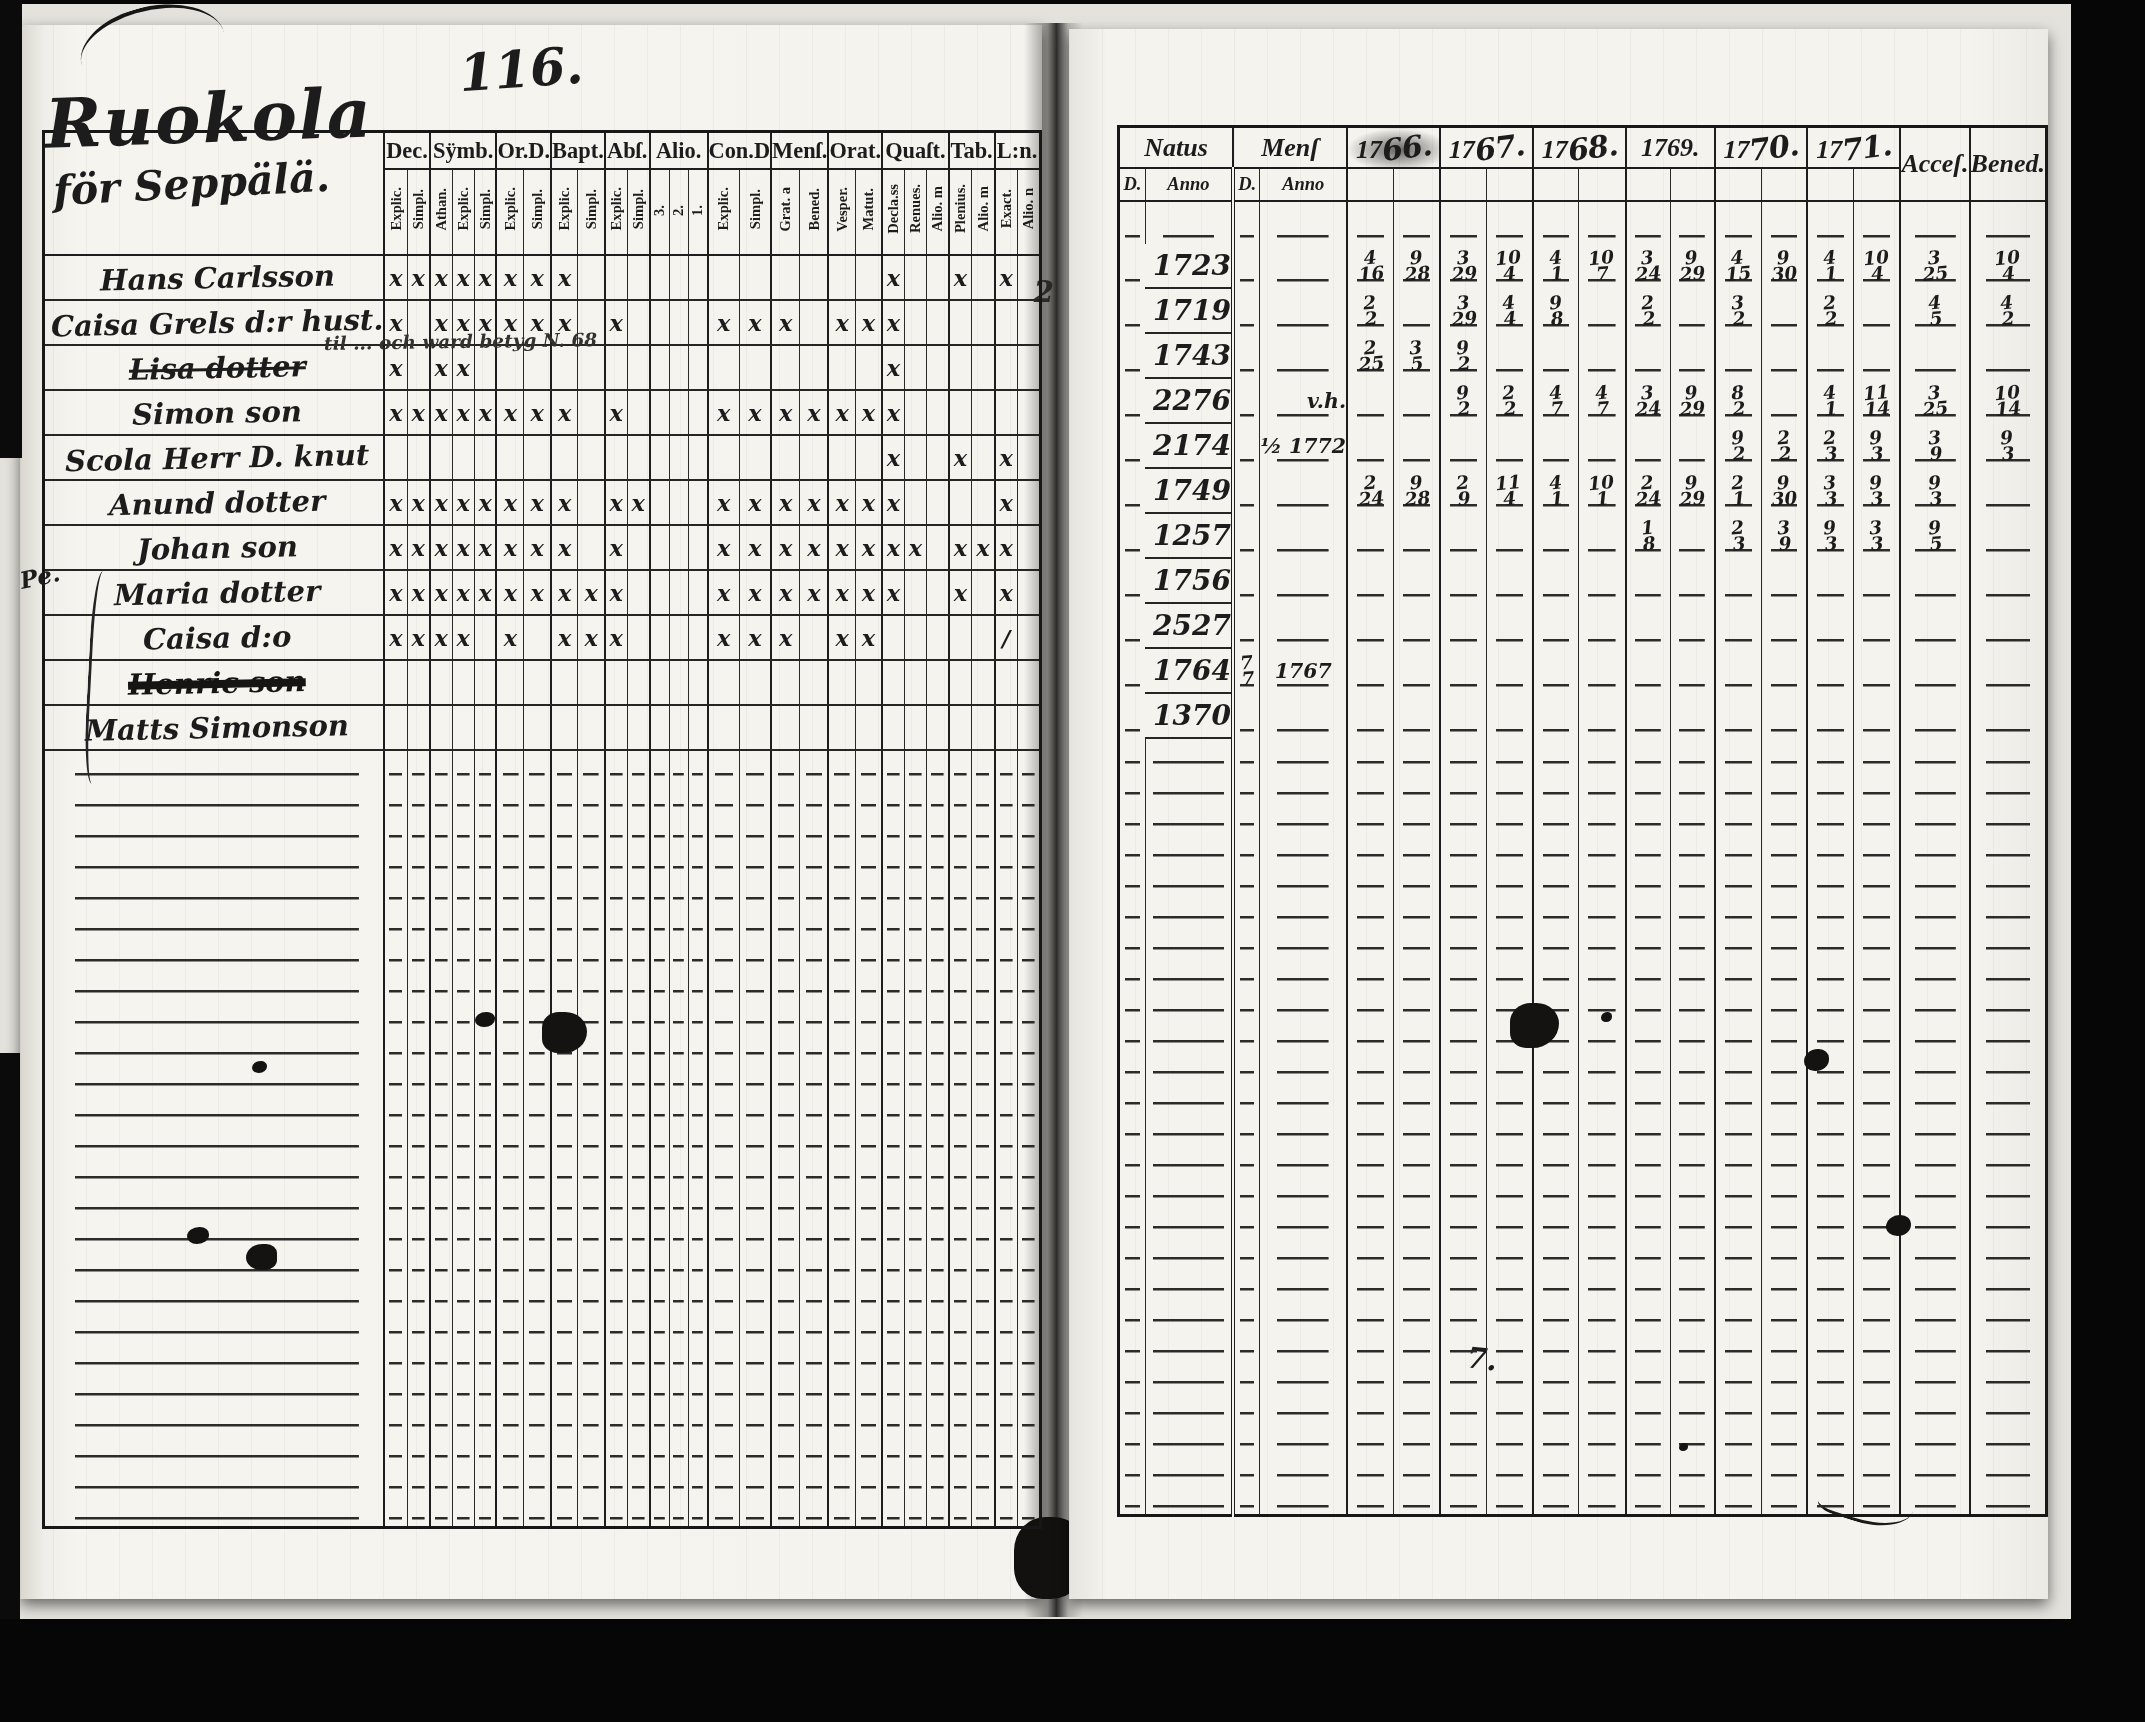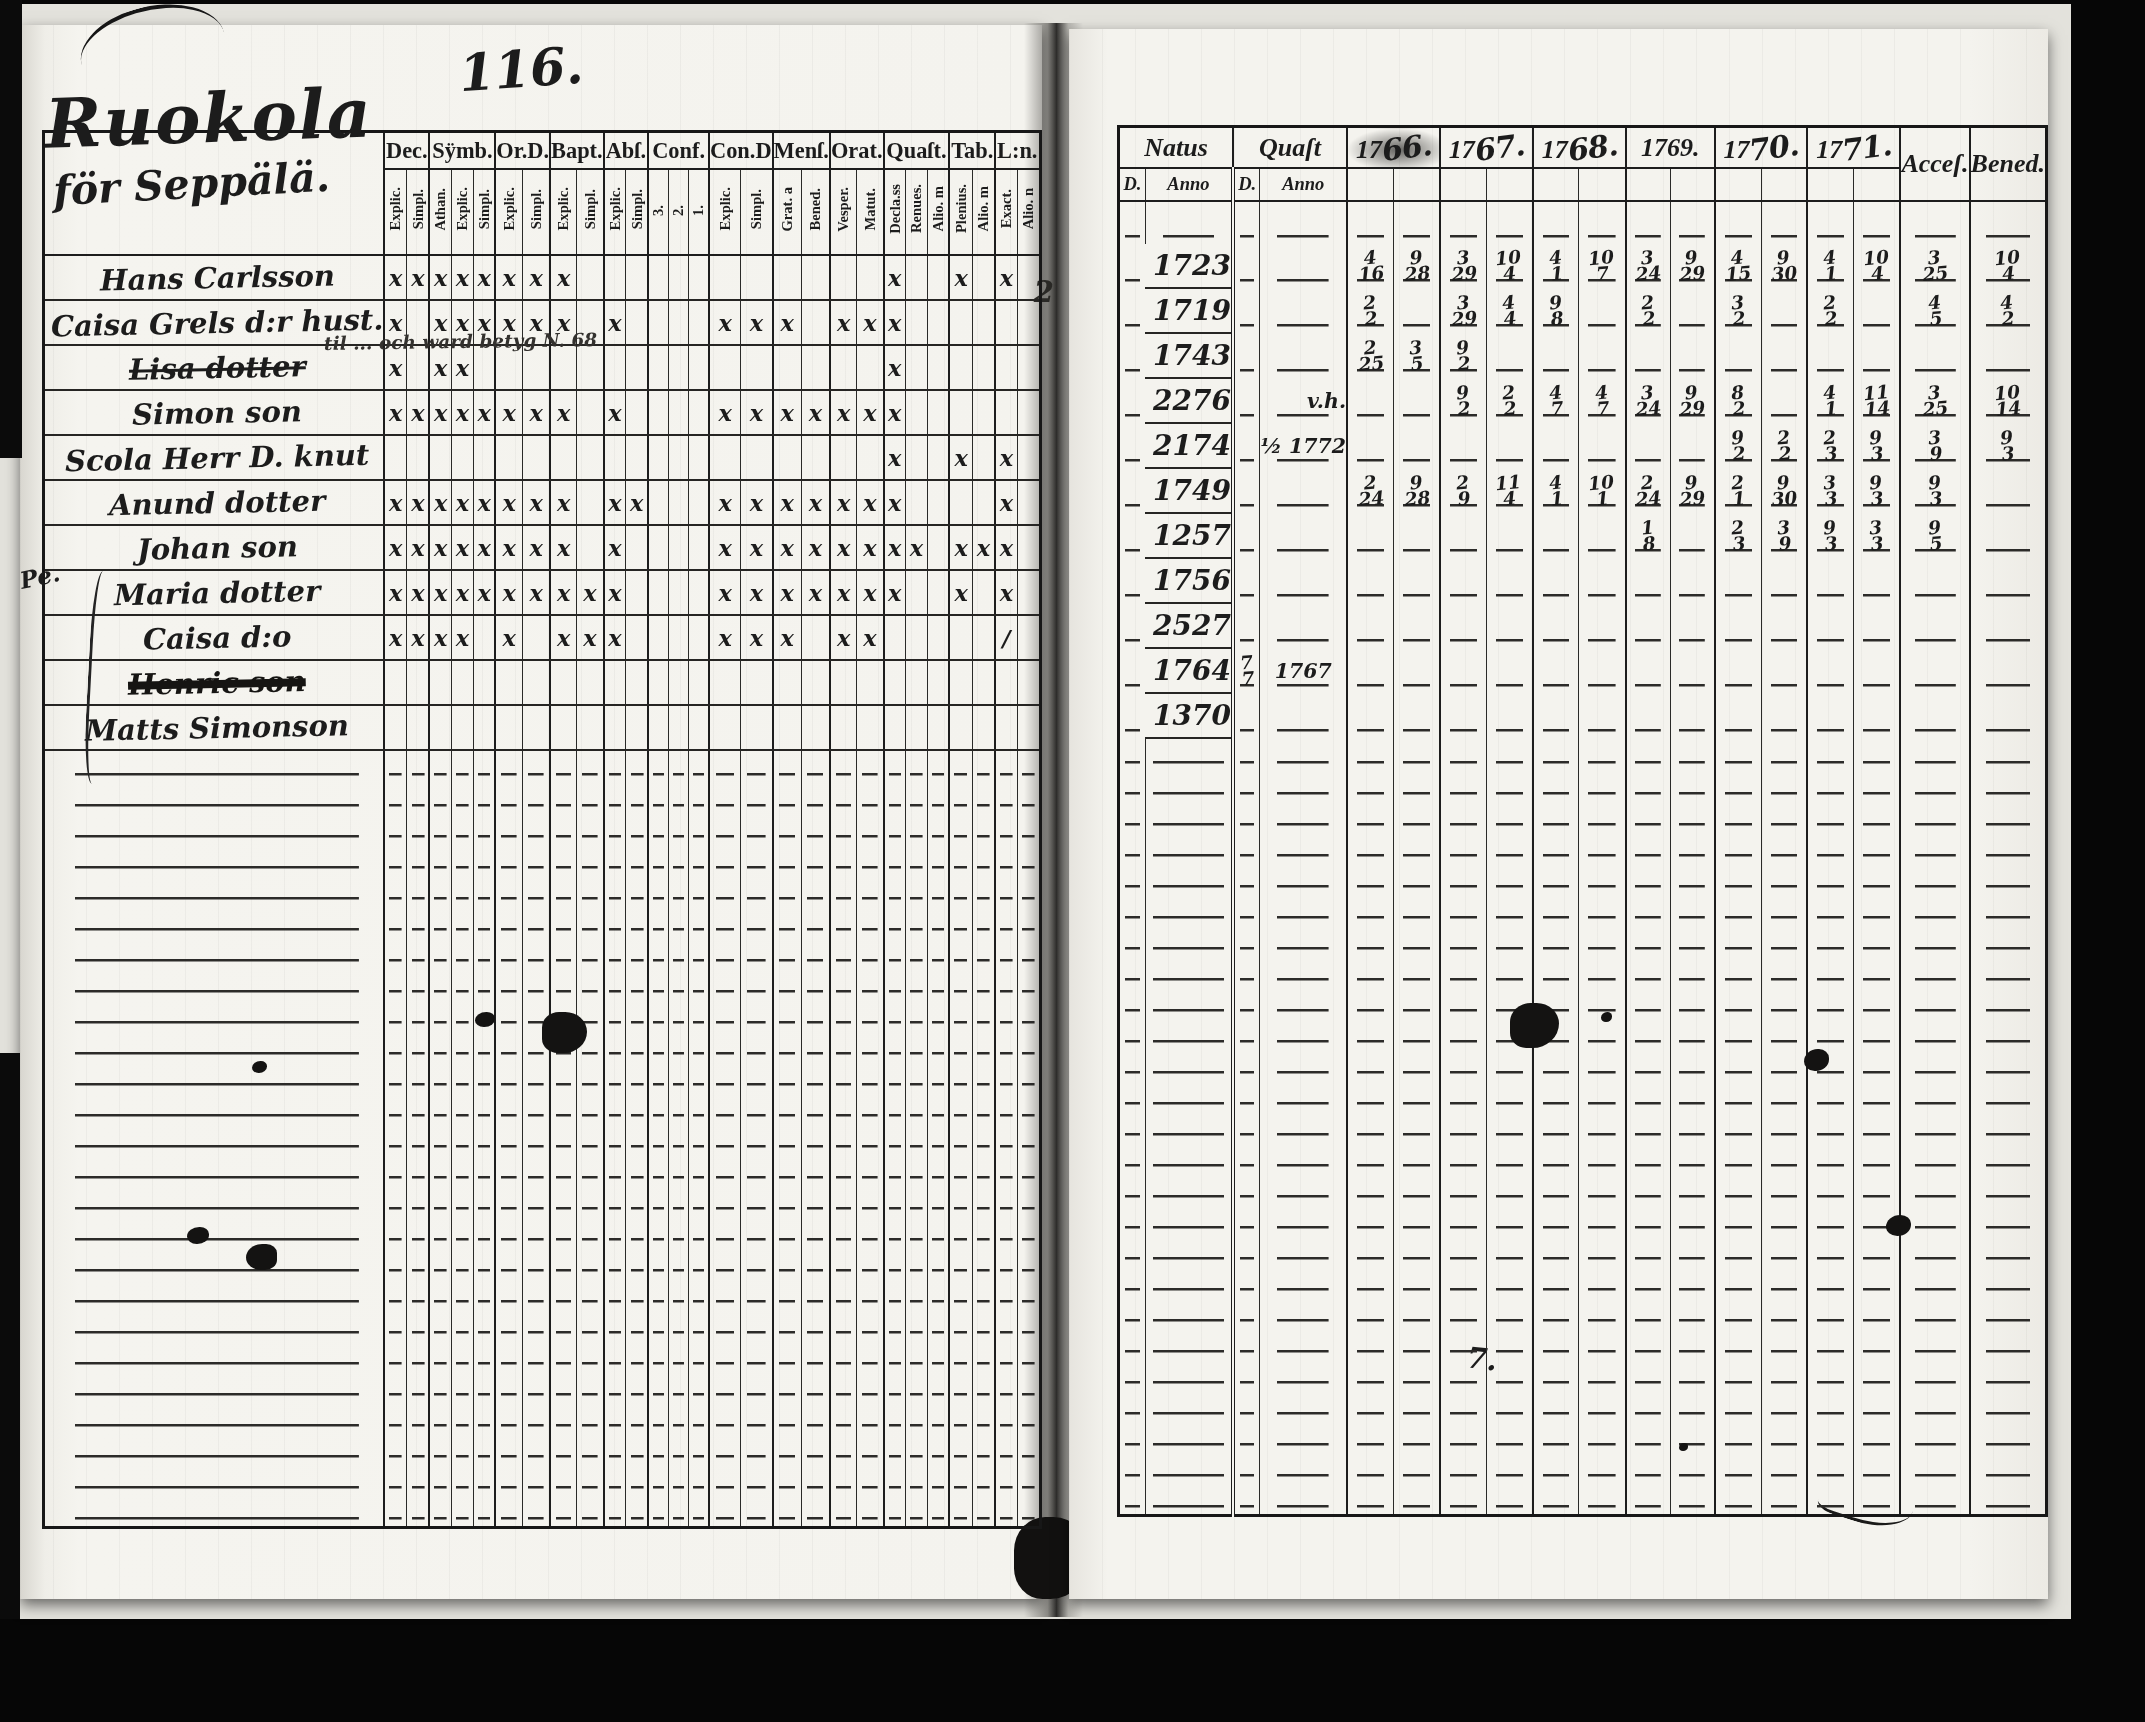--- a/index.html
+++ b/index.html
@@ -115,21 +115,21 @@
           <col style="width: 24.4px;">
         </colgroup>
         <thead>
           <tr>
             <th class="corner" rowspan="2"></th>
             <th class="grp" colspan="2">Dec.</th>
             <th class="grp" colspan="3">Sÿmb.</th>
             <th class="grp" colspan="2">Or.D.</th>
             <th class="grp" colspan="2">Bapt.</th>
             <th class="grp" colspan="2">Abſ.</th>
-            <th class="grp" colspan="3">Conf.</th>
+            <th class="grp" colspan="3">Alio.</th>
             <th class="grp" colspan="2">Con.D</th>
             <th class="grp" colspan="2">Menſ.</th>
             <th class="grp" colspan="2">Orat.</th>
             <th class="grp" colspan="3">Quaſt.</th>
             <th class="grp" colspan="2">Tab.</th>
             <th class="grp" colspan="2">L:n.</th>
           </tr>
           <tr>
             <th class="sub g"><span>Explic.</span></th>
             <th class="sub v"><span>Simpl.</span></th>
@@ -1270,21 +1270,21 @@
           <col style="width: 49px;">
           <col style="width: 49px;">
           <col style="width: 49px;">
           <col style="width: 49px;">
           <col style="width: 57px;">
           <col style="width: 60px;">
         </colgroup>
         <thead>
           <tr>
             <th class="hd1" colspan="2">Natus</th>
-            <th class="hd1" colspan="2">Quaſt</th>
+            <th class="hd1" colspan="2">Menſ</th>
             <th class="hd1 blotted" colspan="2"><span>17</span><span class="scrawl">66.</span></th>
             <th class="hd1" colspan="2"><span>17</span><span class="scrawl">67.</span></th>
             <th class="hd1" colspan="2"><span>17</span><span class="scrawl">68.</span></th>
             <th class="hd1" colspan="2">1769.</th>
             <th class="hd1" colspan="2"><span>17</span><span class="scrawl">70.</span></th>
             <th class="hd1" colspan="2"><span>17</span><span class="scrawl">71.</span></th>
             <th class="hd1" rowspan="2">Acceſ.</th>
             <th class="hd1" rowspan="2">Bened.</th>
           </tr>
           <tr>

